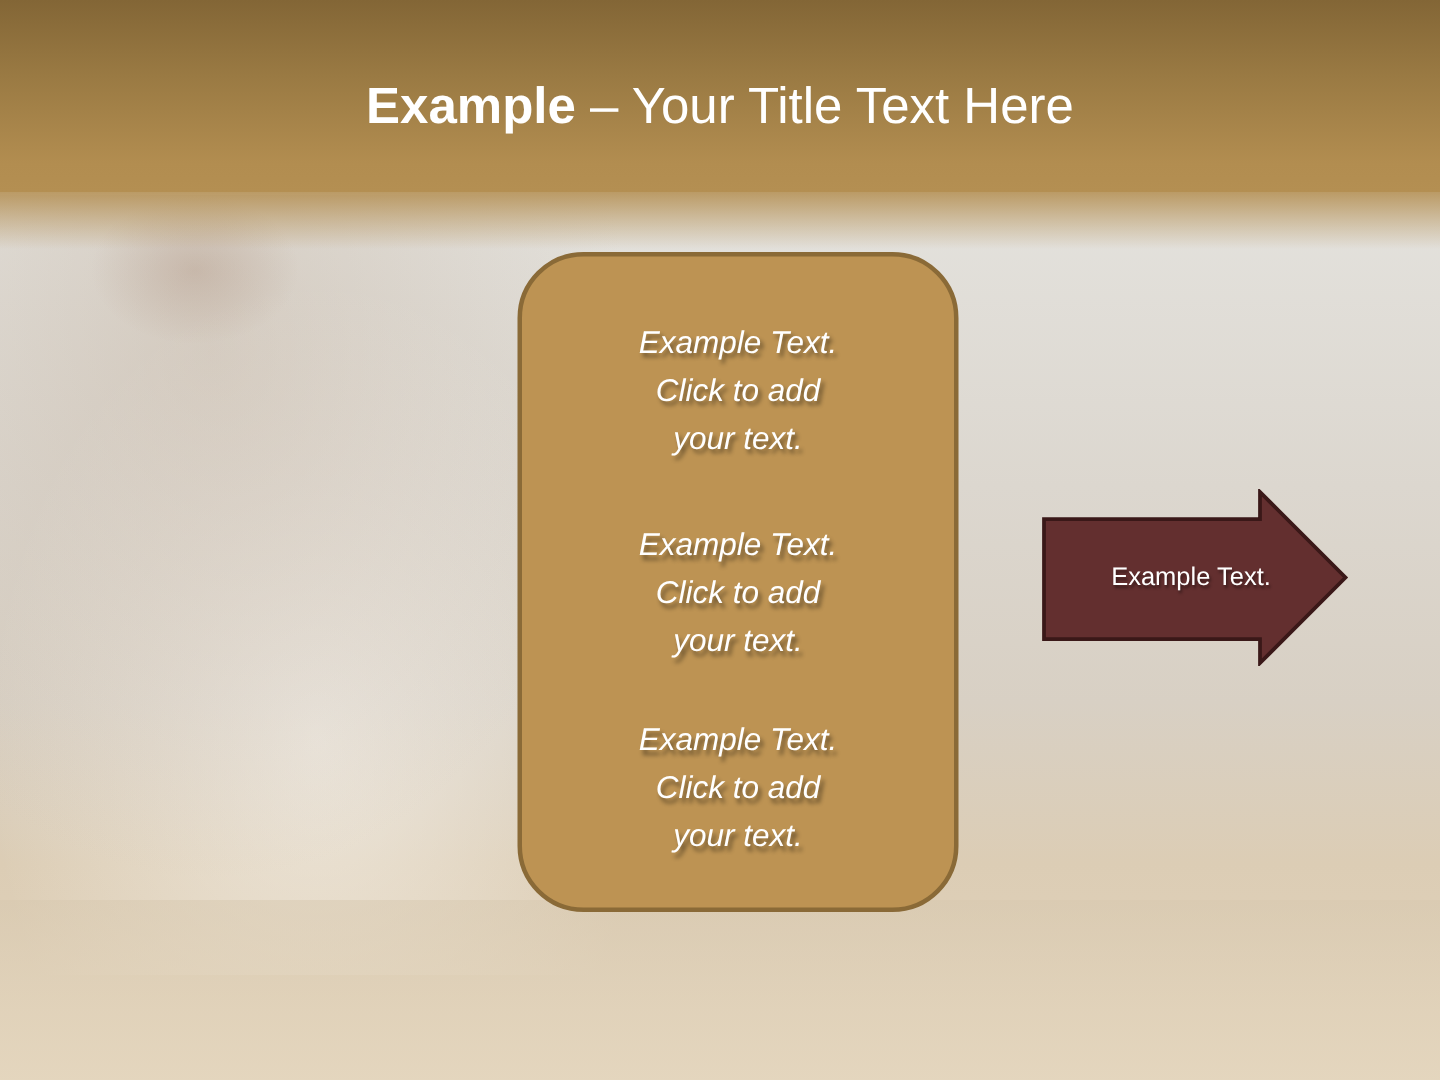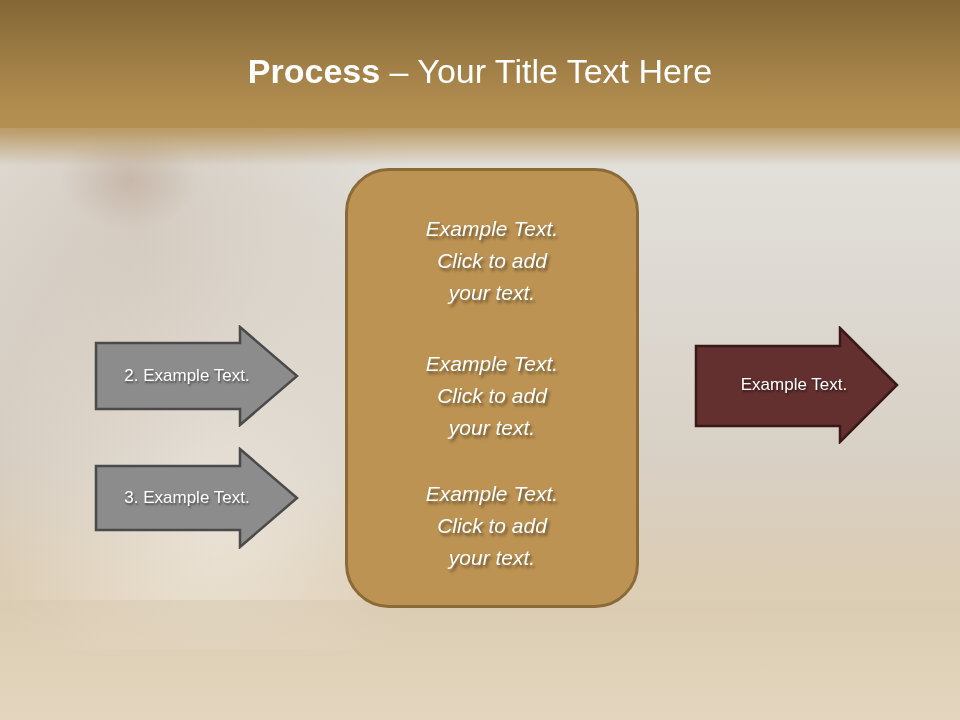--- a/index.html
+++ b/index.html
@@ -33,37 +33,25 @@
 <body>
 
 <div class="slide">
   <div class="bg-figure"></div>
   <div class="bg-hair"></div>
   <div class="bg-sand"></div>
   <div class="title-band"></div>
   <div class="title-fade"></div>
 
   <div class="title">
-    <span class="bold">Process</span><span> – Your Title Text Here</span>
+    <span class="bold">Example</span><span> – Your Title Text Here</span>
   </div>
 
 
-  <div class="arrow" style="left:94px; top:325px; width:206px; height:102px;">
-    <svg width="206" height="102">
-      <polygon points="2,18 146,18 146,2 203,51 146,100 146,84 2,84" fill="#8c8c8c" stroke="#4a4a4a" stroke-width="2.5"></polygon>
-    </svg>
-    <div class="label" style="width:186px; height:102px;">2. Example Text.</div>
-  </div>
 
-  <div class="arrow" style="left:94px; top:447px; width:206px; height:102px;">
-    <svg width="206" height="102">
-      <polygon points="2,19 146,19 146,2 203,51 146,100 146,83 2,83" fill="#8c8c8c" stroke="#4a4a4a" stroke-width="2.5"></polygon>
-    </svg>
-    <div class="label" style="width:186px; height:102px;">3. Example Text.</div>
-  </div>
 
   <div class="box">
     <div class="box-item" style="top:42px;">
       <div>Example Text.</div>
       <div>Click  to add</div>
       <div>your text.</div>
     </div>
     <div class="box-item" style="top:177px;">
       <div>Example Text.</div>
       <div>Click  to add</div>

